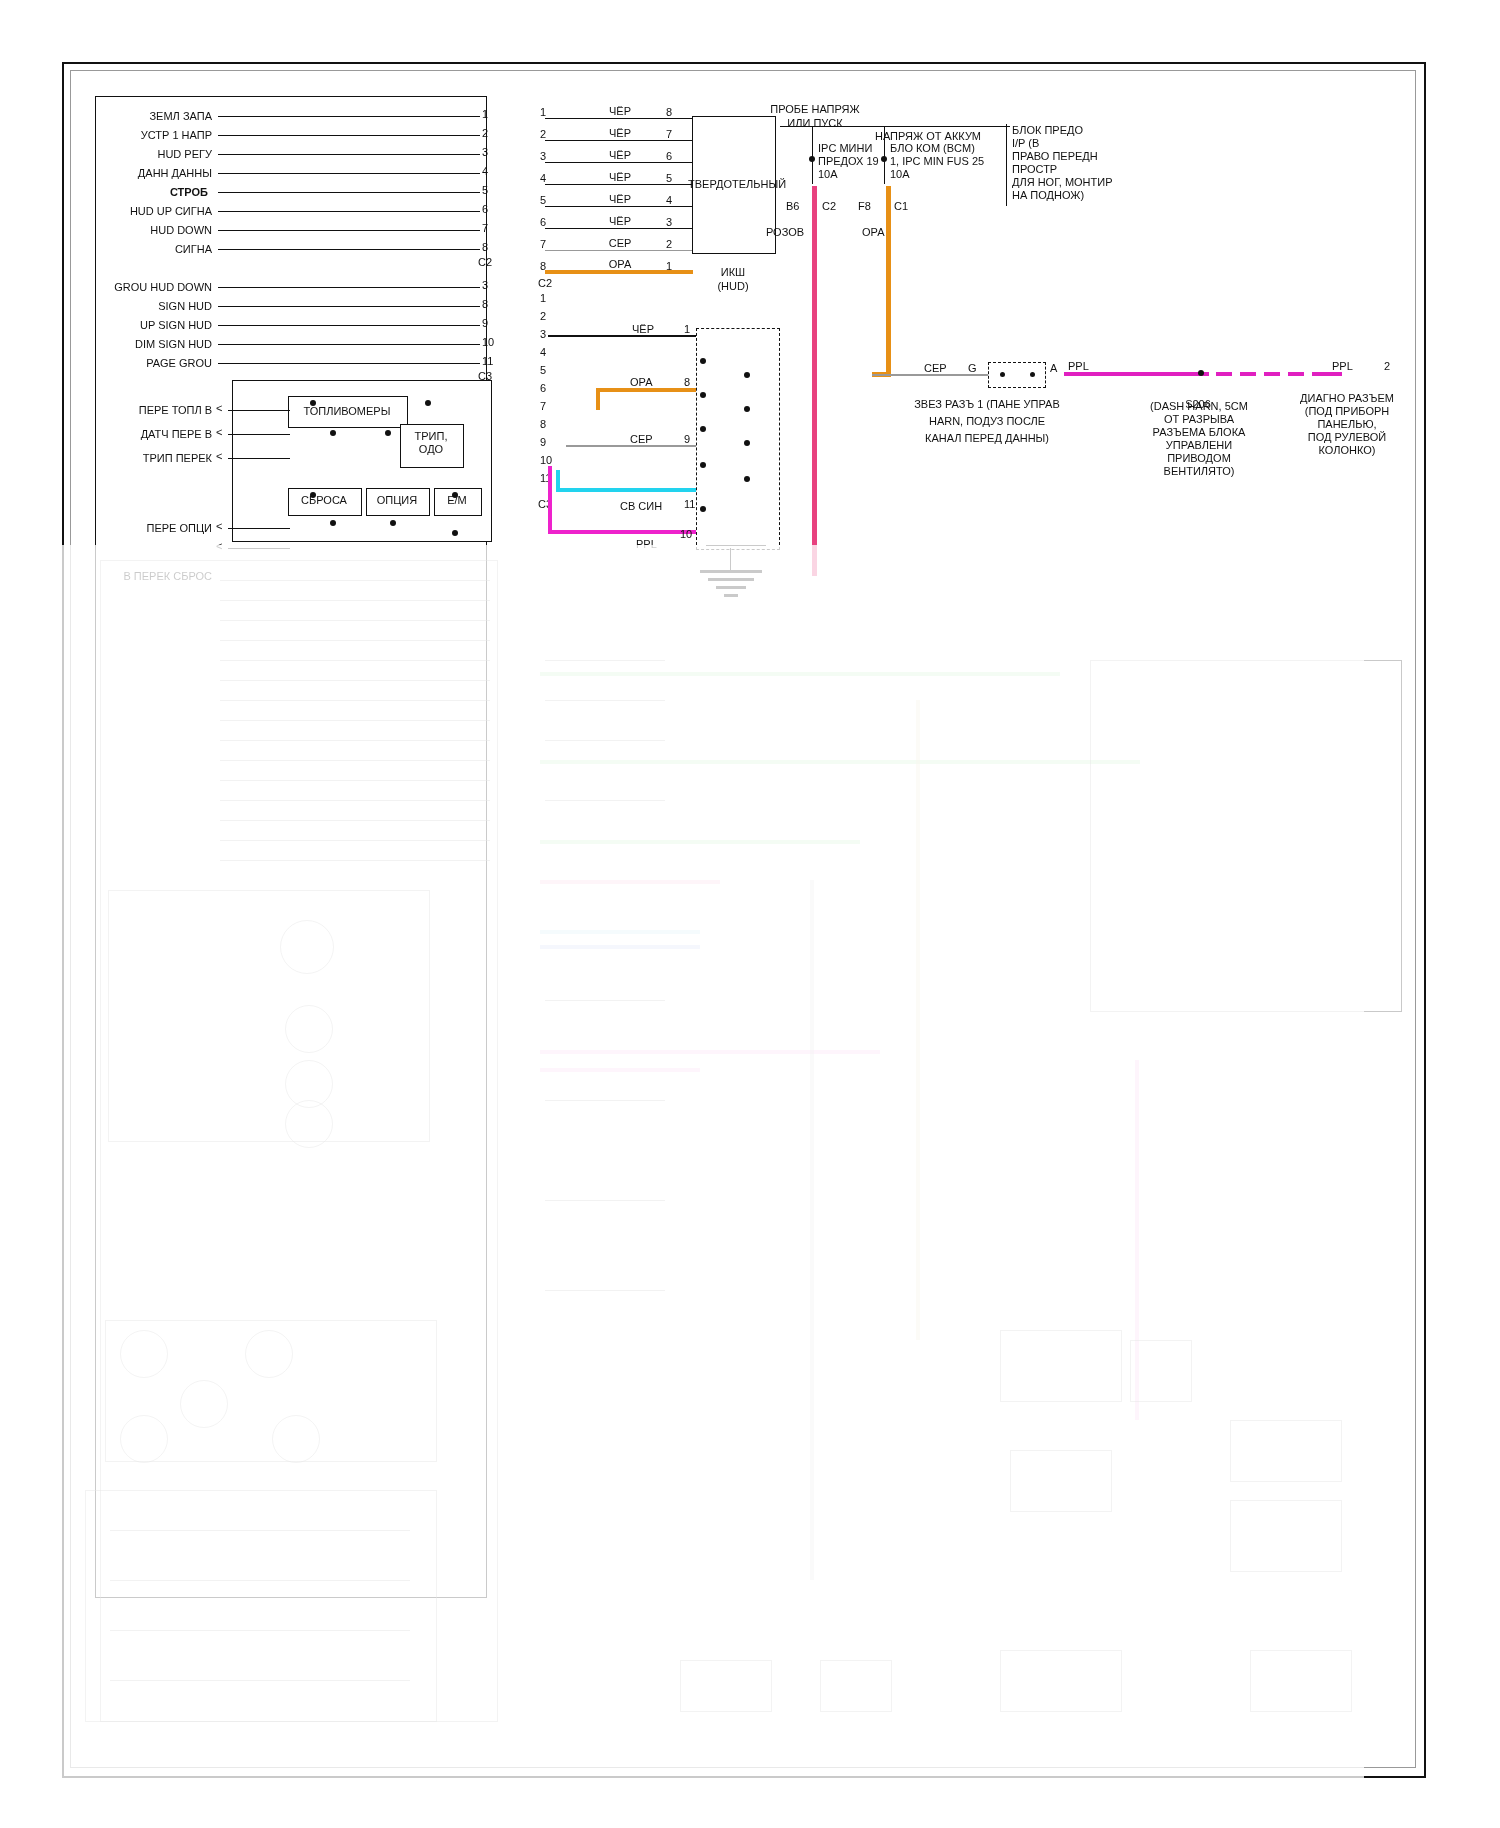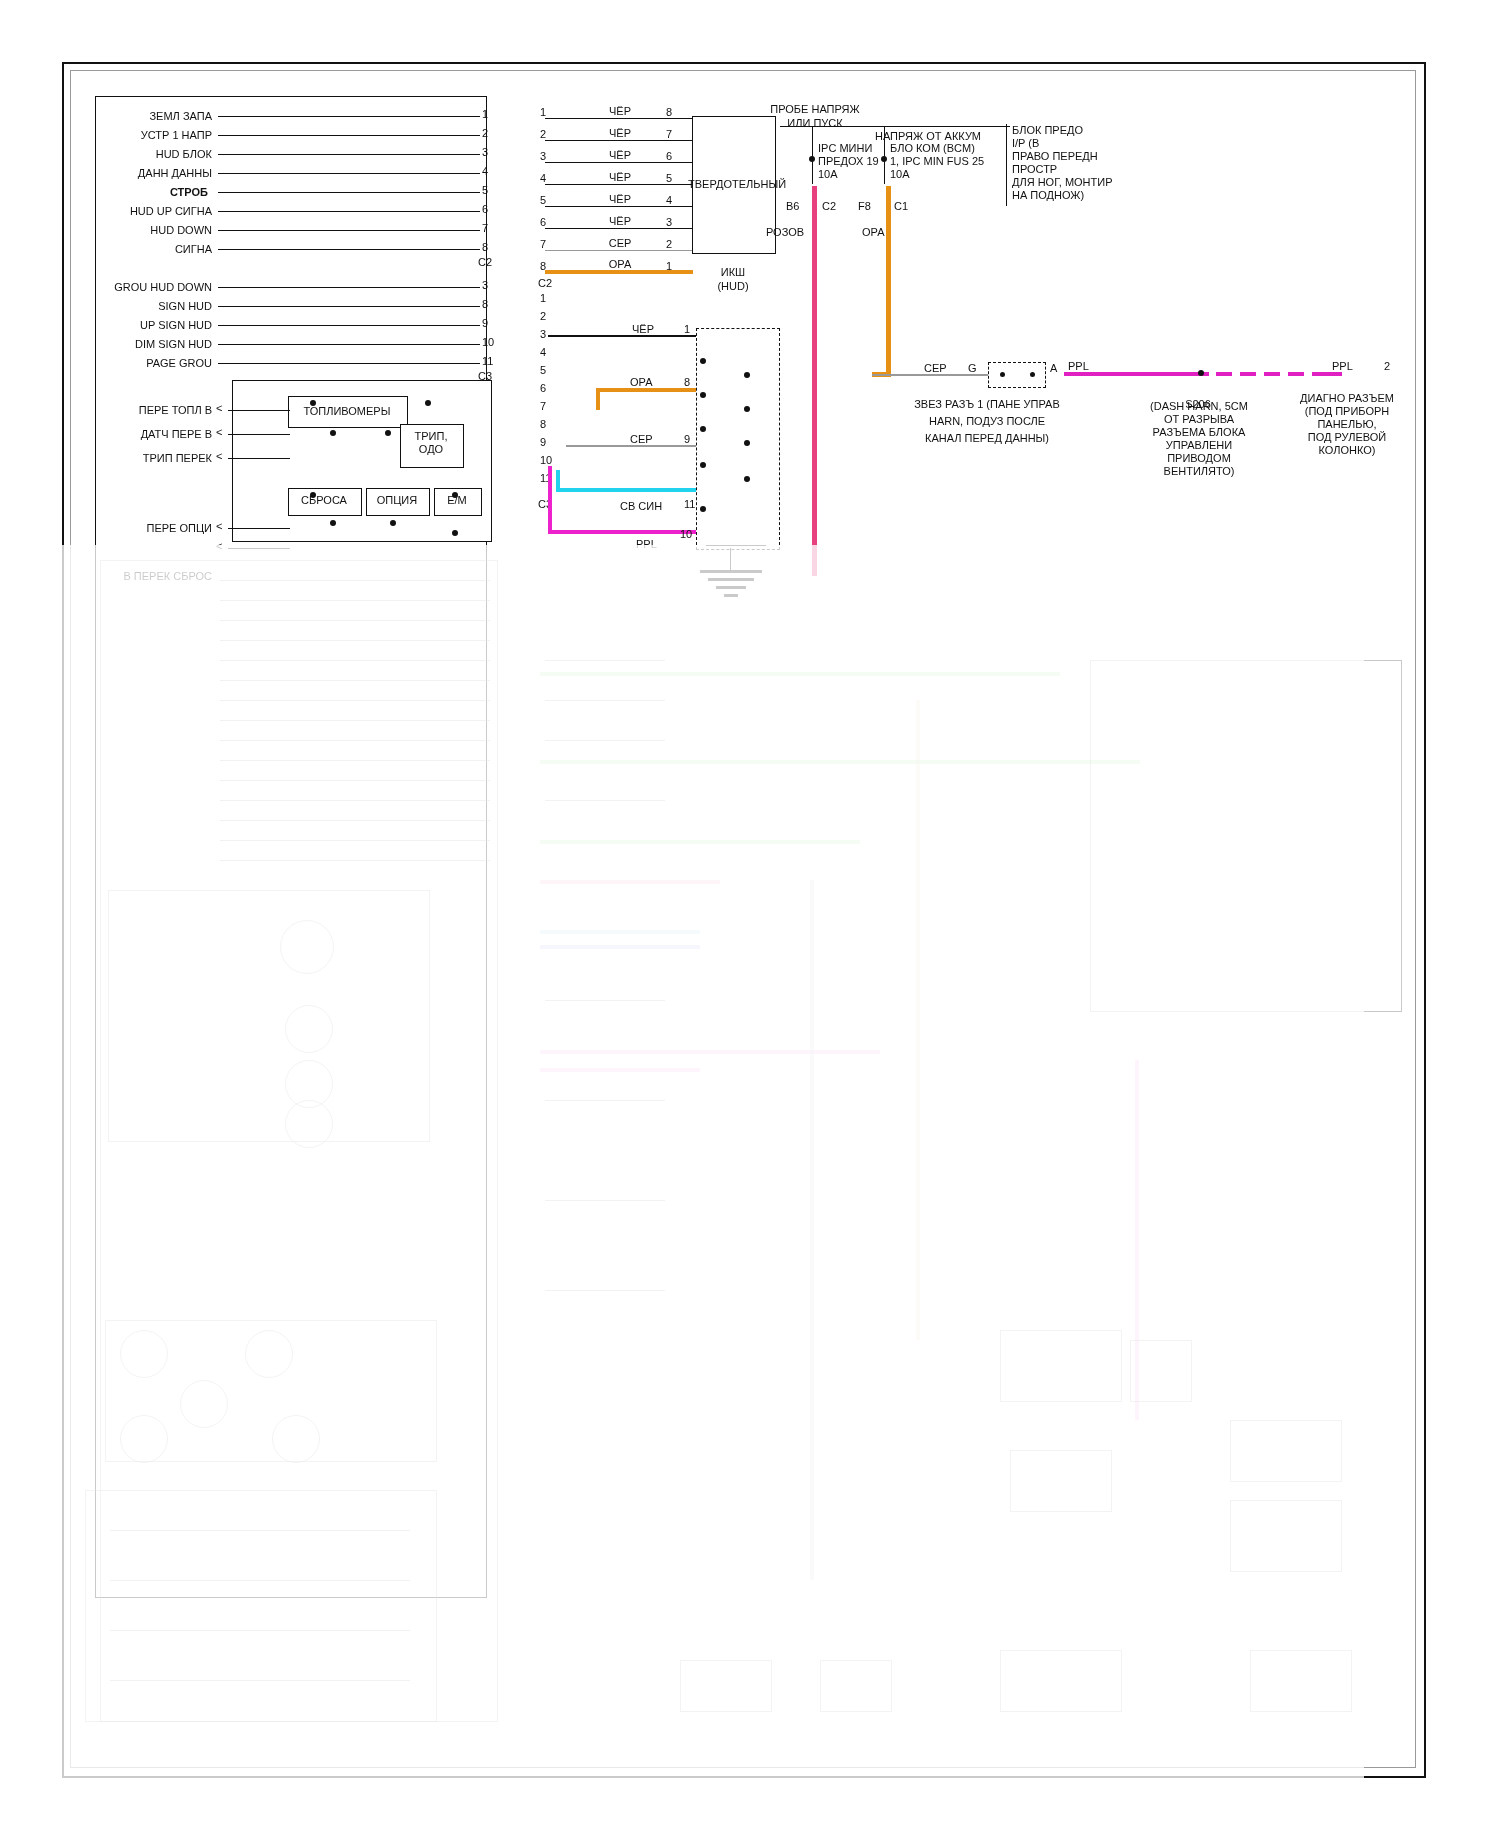--- a/index.html
+++ b/index.html
@@ -47,21 +47,21 @@
   <div class="box" style="left:95px;top:96px;width:390px;height:1500px;border-color:#111;"></div>
 
   <div class="lbl r" style="left:100px;top:110px;width:112px;">ЗЕМЛ ЗАПА</div>
   <div class="ln hln" style="left:218px;top:116px;width:262px;"></div>
   <div class="lbl" style="left:482px;top:108px;">1</div>
 
   <div class="lbl r" style="left:100px;top:129px;width:112px;">УСТР 1 НАПР</div>
   <div class="ln hln" style="left:218px;top:135px;width:262px;"></div>
   <div class="lbl" style="left:482px;top:127px;">2</div>
 
-  <div class="lbl r" style="left:100px;top:148px;width:112px;">HUD БЛОК</div>
+  <div class="lbl r" style="left:100px;top:148px;width:112px;">HUD РЕГУ</div>
   <div class="ln hln" style="left:218px;top:154px;width:262px;"></div>
   <div class="lbl" style="left:482px;top:146px;">3</div>
 
   <div class="lbl r" style="left:100px;top:167px;width:112px;">ДАНН ДАННЫ</div>
   <div class="ln hln" style="left:218px;top:173px;width:262px;"></div>
   <div class="lbl" style="left:482px;top:165px;">4</div>
 
   <div class="lbl r" style="left:96px;top:186px;width:112px;font-weight:bold;">СТРОБ</div>
   <div class="ln hln" style="left:218px;top:192px;width:262px;"></div>
   <div class="lbl" style="left:482px;top:184px;">5</div>

